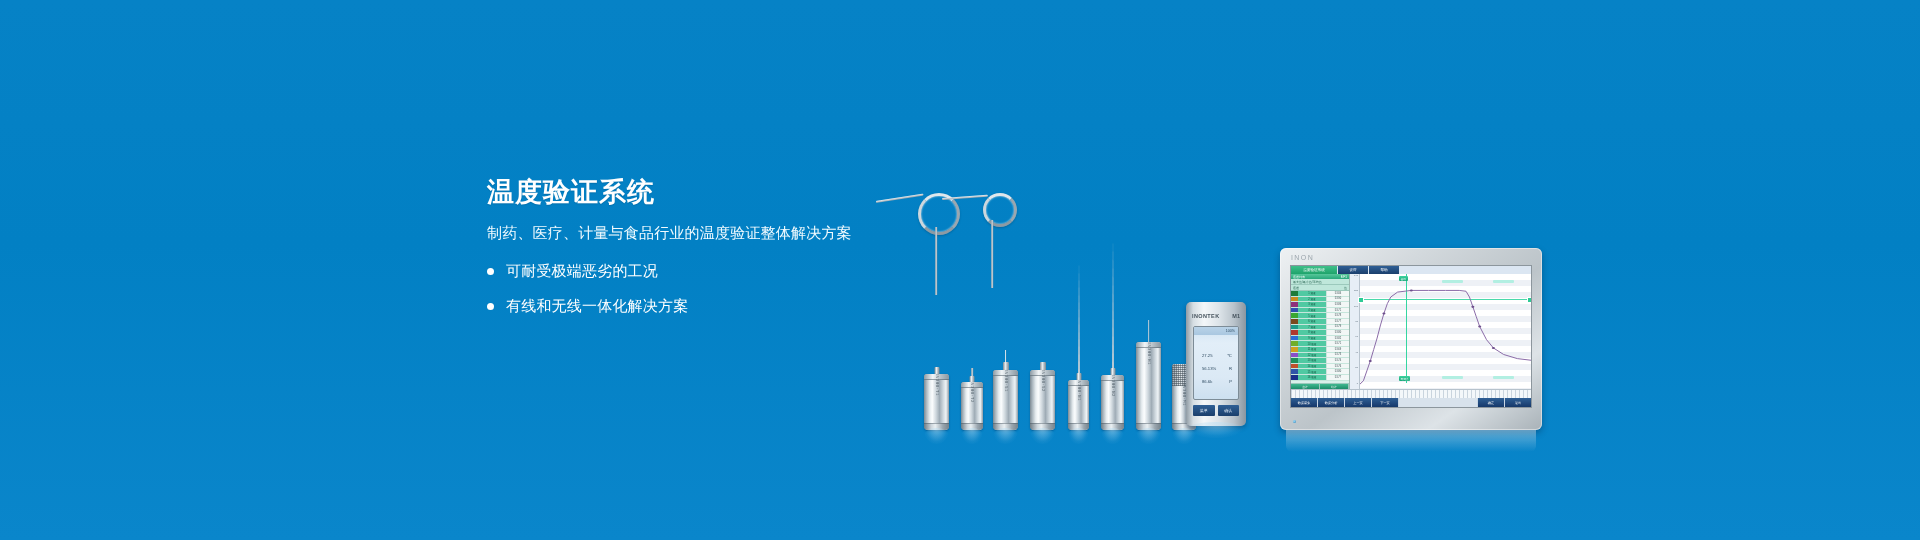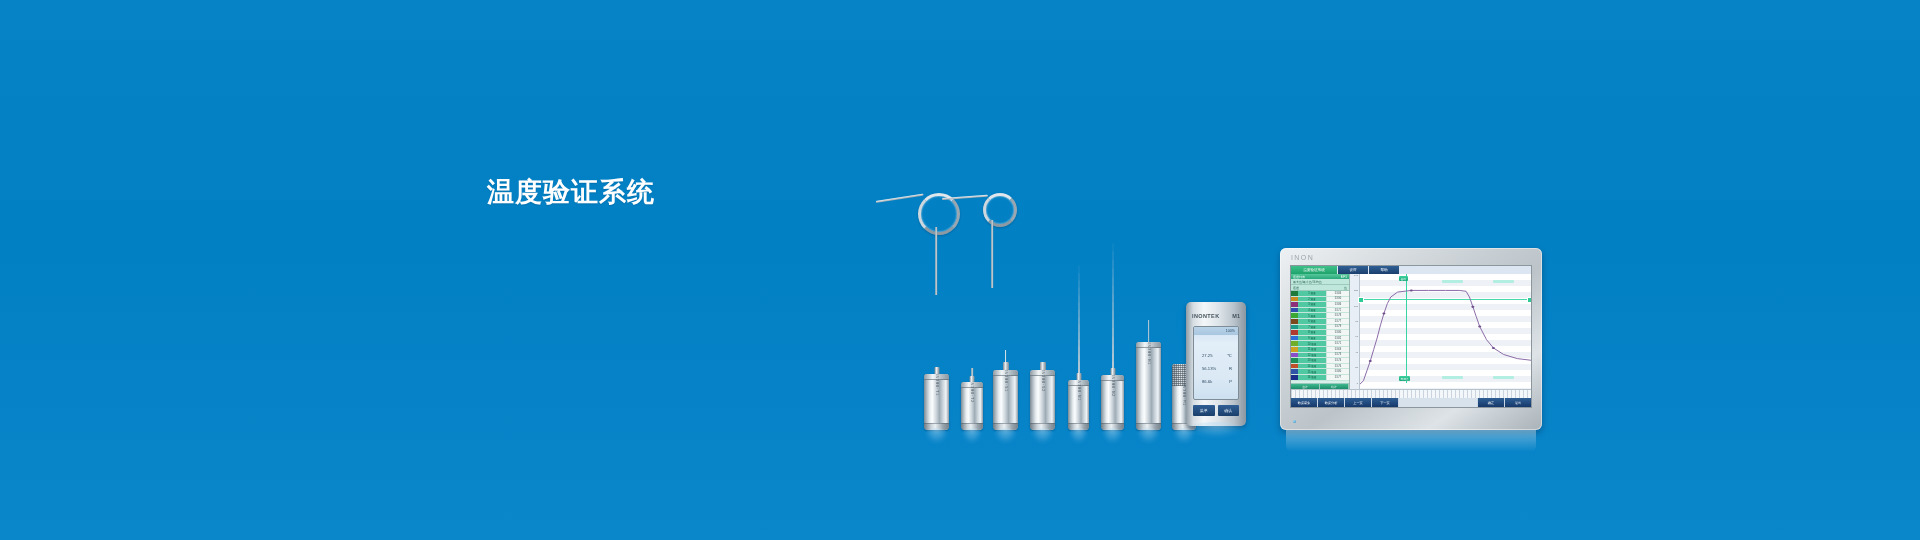--- a/index.html
+++ b/index.html
@@ -229,21 +229,30 @@
     border-radius:0 0 6px 6px;filter:blur(.6px);
   }
 </style>
 </head>
 <body>
 
 <div id="banner">
 
   <div id="copy">
     <div id="title">温度验证系统</div>
+    <div id="subtitle">制药、医疗、计量与食品行业的温度验证整体解决方案</div>
     <div id="bullets">
+        <div class="bullet-row">
+          <span class="bullet-dot"></span>
+          <span>可耐受极端恶劣的工况</span>
+        </div>
+        <div class="bullet-row">
+          <span class="bullet-dot"></span>
+          <span>有线和无线一体化解决方案</span>
+        </div>
       </div>
   </div>
 
   <div id="stage">
 
     <div class="coil" style="left:38px;top:63px;width:36px;height:36px;"></div>
     <div class="coil-lead" style="left:-4px;top:71px;width:48px;transform:rotate(-9deg);"></div>
     <div class="stem" style="left:56px;top:97px;width:1.6px;height:68px;"></div>
 
     <div class="coil" style="left:103px;top:63px;width:28px;height:28px;"></div>

